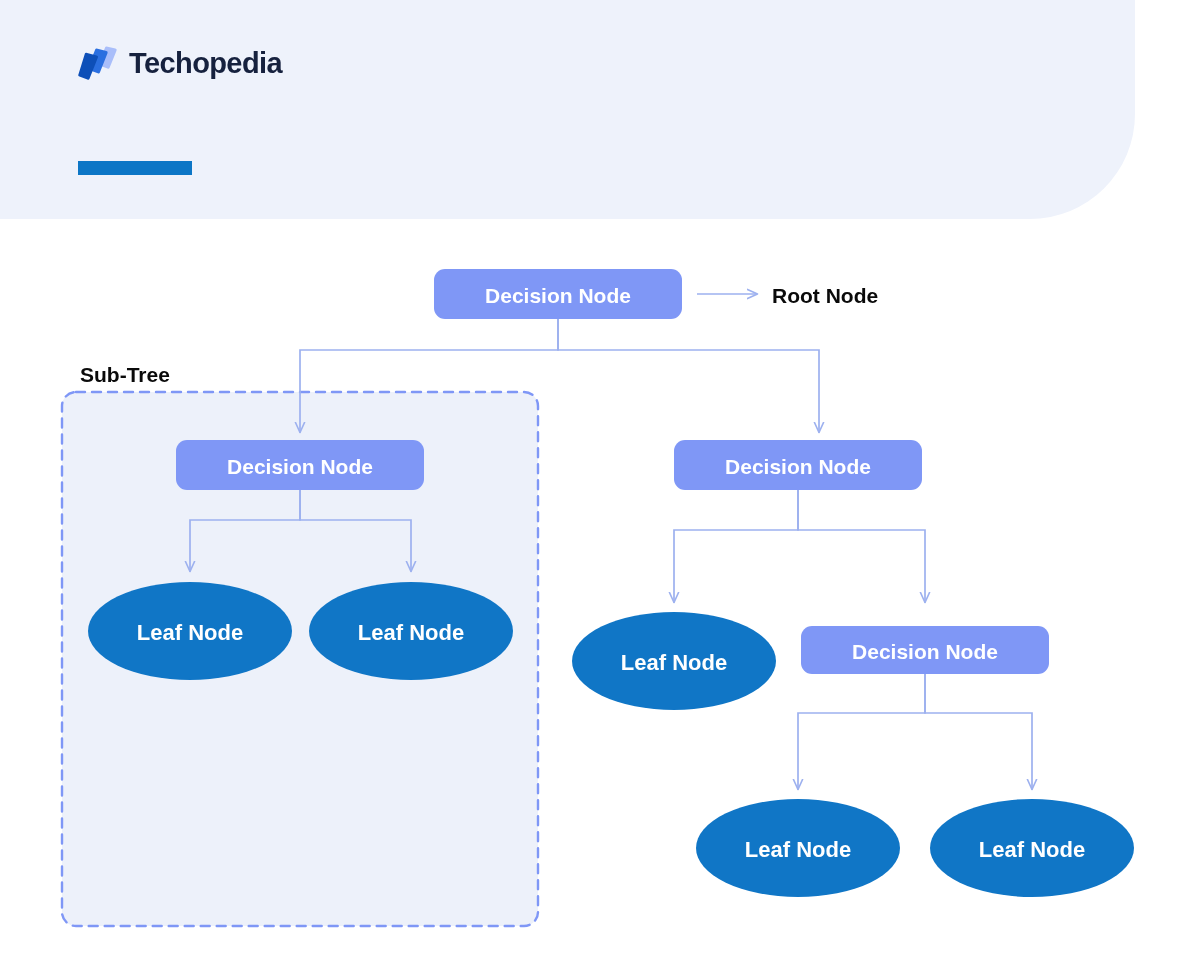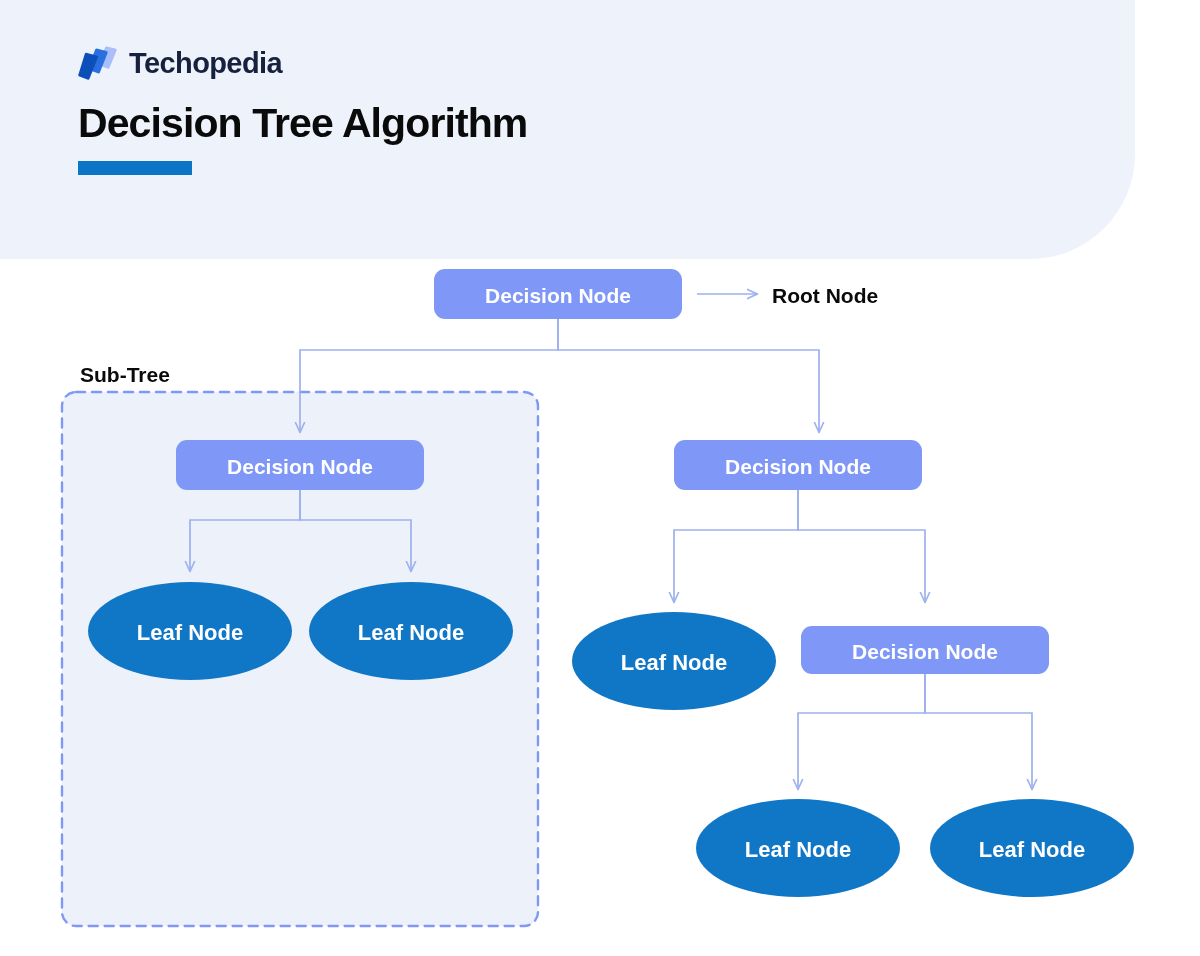--- a/index.html
+++ b/index.html
@@ -6,21 +6,21 @@
   body{
     width:1200px;height:956px;
     background:#ffffff;
     font-family:"Liberation Sans", sans-serif;
     overflow:hidden;
     position:relative;
   }
   
   #header-band{
     position:absolute;left:0;top:0;
-    width:1135px;height:259px;
+    width:1135px;height:219px;
     background:#eef2fb;
     border-bottom-right-radius:105px;
   }
   #logo-row{
     position:absolute;left:78px;top:44px;
     display:flex;align-items:center;gap:11px;
   }
   #logo-mark{width:40px;height:38px;display:block;}
   #logo-word{
     font-size:29px;font-weight:bold;color:#16213e;
@@ -60,21 +60,20 @@
 
   <div id="logo-row">
     <svg id="logo-mark" viewBox="0 0 40 38">
       <path d="M28.5 2.4 L37.4 4.6 a1.6 1.6 0 0 1 1.1 2.2 L31.6 23.7 a1.6 1.6 0 0 1-2.1.9 l-8.2-3.1 a1.6 1.6 0 0 1-0.9-2.1 L27.3 3.1 a1.2 1.2 0 0 1 1.2-0.7 Z" fill="#a9befa"></path>
       <path d="M18.6 4.5 L28.4 7.0 a1.6 1.6 0 0 1 1.1 2.2 L21.9 28.4 a1.6 1.6 0 0 1-2.1 0.9 l-9.0-3.4 a1.6 1.6 0 0 1-0.9-2.1 L17.3 5.3 a1.3 1.3 0 0 1 1.3-0.8 Z" fill="#2a6fe0"></path>
       <path d="M8.2 8.7 L18.6 11.4 a1.7 1.7 0 0 1 1.2 2.3 L11.6 34.6 a1.7 1.7 0 0 1-2.2 1.0 l-8.0-3.0 a1.7 1.7 0 0 1-1.0-2.2 L6.9 9.5 a1.3 1.3 0 0 1 1.3-0.8 Z" fill="#0d4fb8"></path>
     </svg>
     <span id="logo-word">Techopedia</span>
   </div>
 
-  <h1 id="page-title">Decision Tree Algorithm</h1>
   <div id="title-rule"></div>
 </div>
 
 <svg id="diagram" viewBox="0 0 1200 737">
 
   <defs>
     <marker id="arw" viewBox="0 0 10 10" refX="8.6" refY="5" markerWidth="7" markerHeight="7" orient="auto-start-reverse">
       <path d="M0.6,1.2 L9,5 L0.6,8.8" fill="none" stroke="#9db1ef" stroke-width="1.4" stroke-linecap="round" stroke-linejoin="round"></path>
     </marker>
   </defs>

